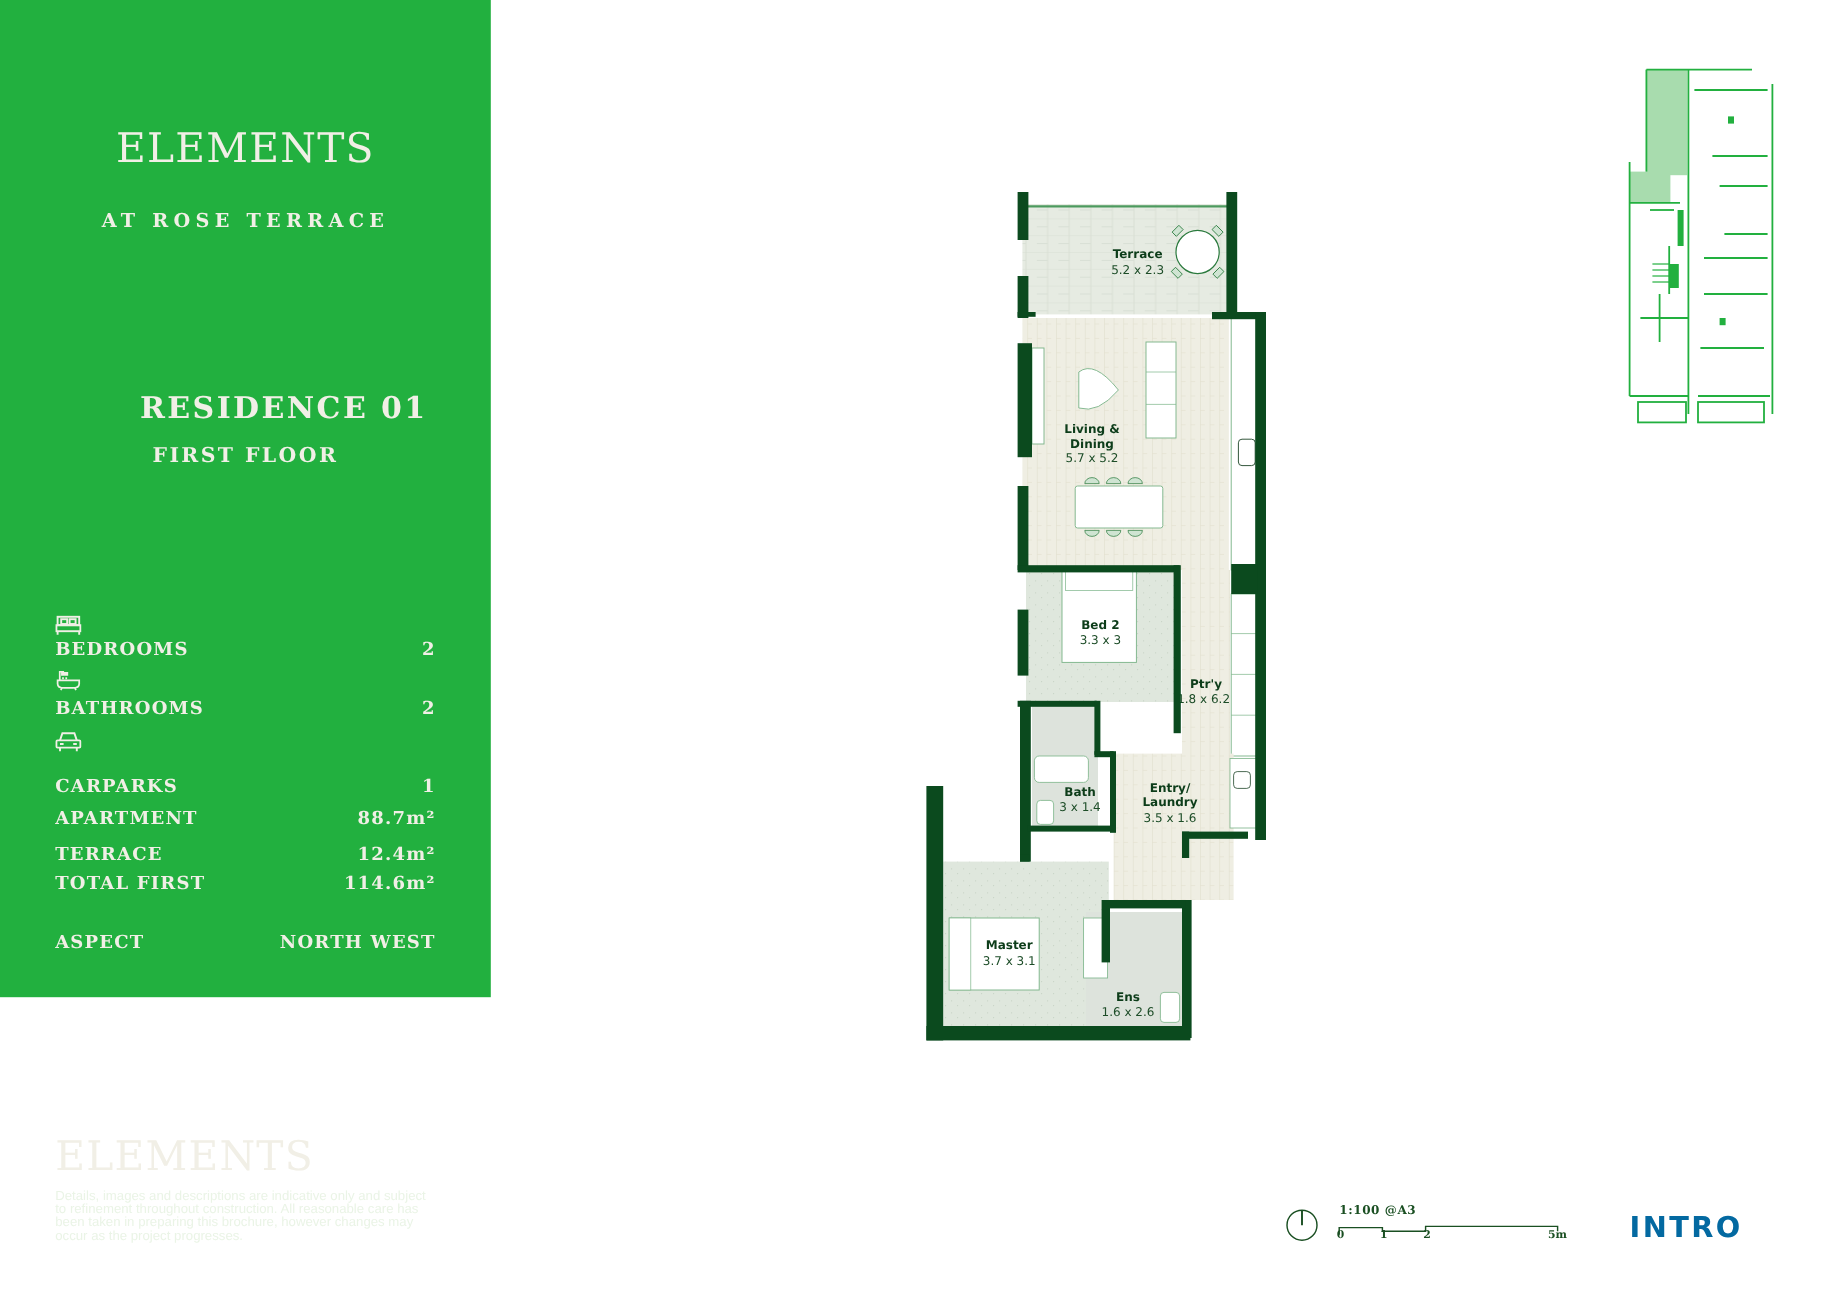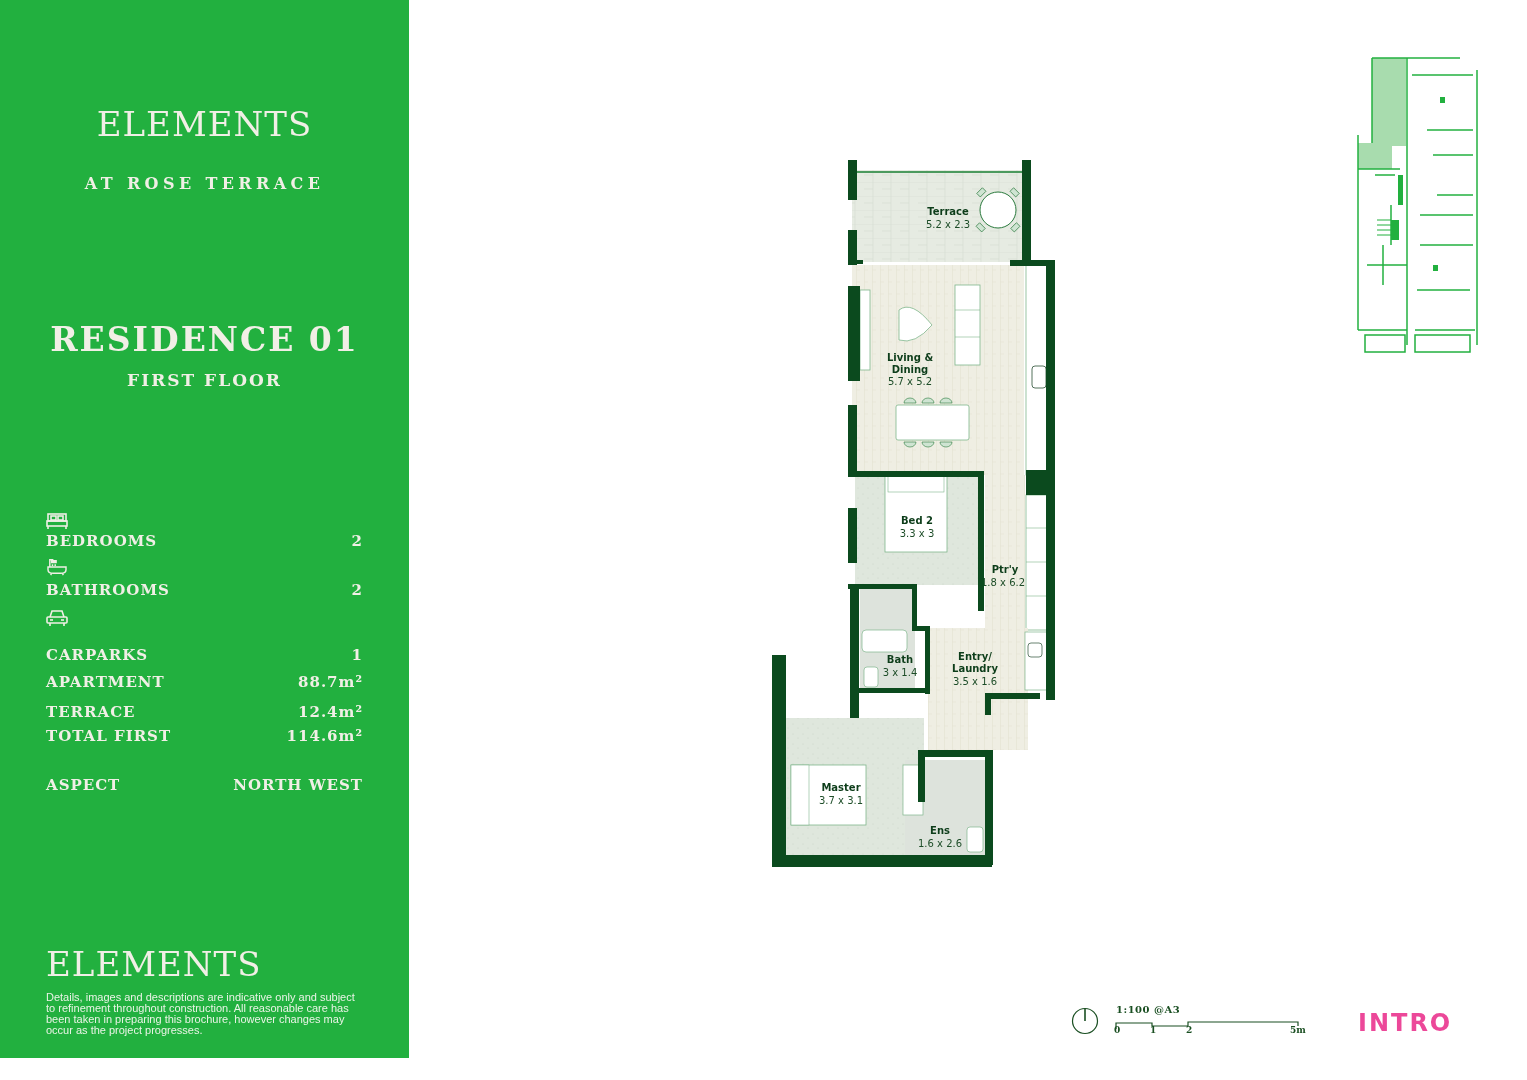--- a/index.html
+++ b/index.html
@@ -2,37 +2,37 @@
 <html><head>
 <meta charset="utf-8">
 <style>
   html, body { margin: 0; padding: 0; }
   body {
     width: 1527px; height: 1080px; position: relative; overflow: hidden;
     background: #ffffff;
     font-family: "Liberation Sans", sans-serif;
   }
   .sidebar {
-    position: absolute; left: 0; top: 0; width: 409px; height: 1058px;
+    position: absolute; left: 0; top: 0; width: 409px; height: 831px;
     background: #22b03f; color: #f1efe6;
   }
   .brand-title {
     position: absolute; left: 0; width: 409px; top: 104px; text-align: center;
     font-family: "DejaVu Serif", serif; font-size: 34px; letter-spacing: 1px;
     font-weight: normal; line-height: 40px;
   }
   .brand-sub {
     position: absolute; left: 0; width: 409px; top: 143px; text-align: center;
     font-family: "DejaVu Serif", serif; font-size: 16px; letter-spacing: 4.4px;
     font-weight: bold; line-height: 18px; margin-top: 32px;
   }
   .res-title {
     position: absolute; left: 0; width: 409px; top: 325px; text-align: center;
-    font-family: "DejaVu Serif", serif; font-size: 33px; letter-spacing: 2px;
-    font-weight: bold; line-height: 30px;
+    font-family: "DejaVu Serif", serif; font-size: 25px; letter-spacing: 2px;
+    font-weight: bold; line-height: 30px; padding-left: 32px;
   }
   .res-floor {
     position: absolute; left: 0; width: 409px; top: 370px; text-align: center;
     font-family: "DejaVu Serif", serif; font-size: 17px; letter-spacing: 2px;
     font-weight: bold; line-height: 20px;
   }
   .spec { position: absolute; left: 46px; width: 317px; }
   .spec-row {
     position: absolute; left: 0; width: 317px; height: 22px;
     font-family: "DejaVu Serif", serif; font-weight: bold; font-size: 15px;
@@ -56,21 +56,21 @@
   .scale-label {
     position: absolute; left: 1116px; top: 1004px; font-family: "DejaVu Serif", serif;
     font-size: 10px; font-weight: bold; color: #1a4f22; letter-spacing: 0.5px;
   }
   .scale-tick {
     position: absolute; top: 1025px; font-family: "DejaVu Serif", serif;
     font-size: 9px; font-weight: bold; color: #1a4f22;
   }
   .intro {
     position: absolute; left: 1358px; top: 1008px; font-family: "DejaVu Sans", sans-serif;
-    font-weight: bold; font-size: 24px; letter-spacing: 2px; color: #ec4899; line-height: 30px;
+    font-weight: bold; font-size: 24px; letter-spacing: 2px; color: #0369a1; line-height: 30px;
   }
   .room-label {
     font-family: "DejaVu Sans", sans-serif; font-size: 10px; fill: #0d3d1a; font-weight: bold;
   }
   .room-dim {
     font-family: "DejaVu Sans", sans-serif; font-size: 10px; fill: #1d4d28;
   }
 </style>
 </head>
 <body>

